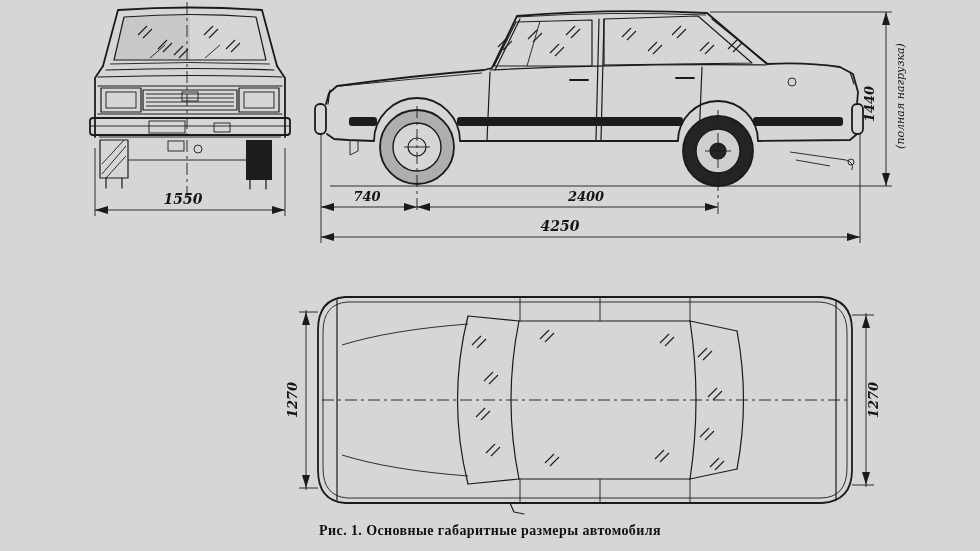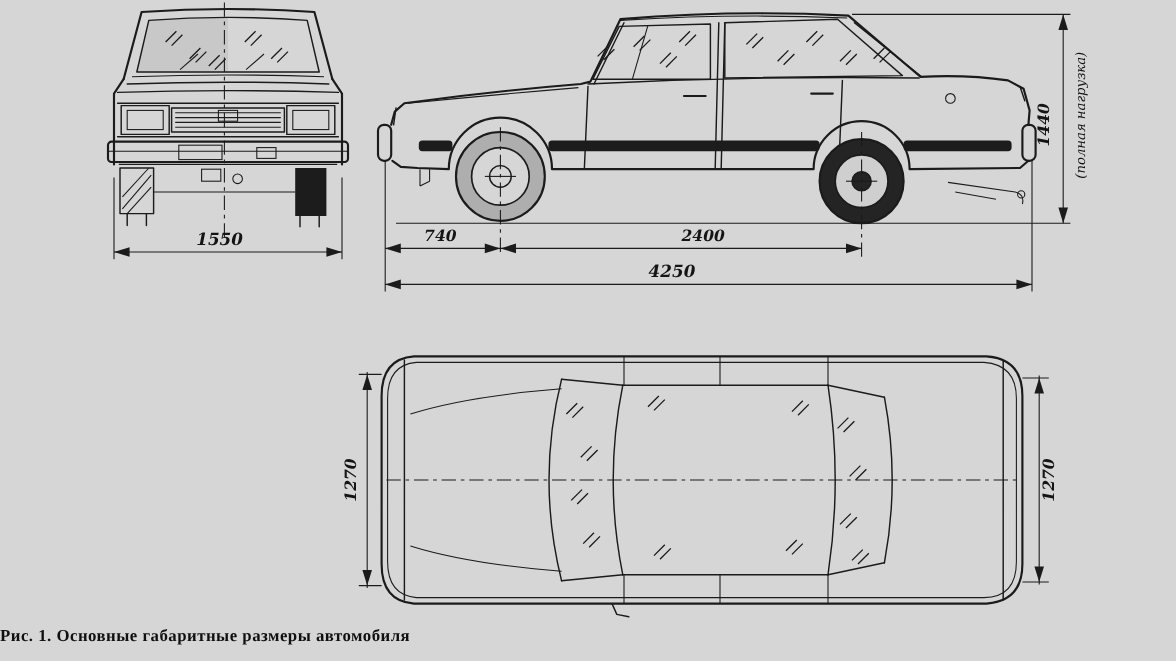--- a/index.html
+++ b/index.html
@@ -14,21 +14,21 @@
   .tn   {fill:none;stroke:#1b1b1b;stroke-width:0.9;}
   .cl   {fill:none;stroke:#1b1b1b;stroke-width:0.9;stroke-dasharray:12 4 3 4;}
   .dark {fill:#1c1c1c;stroke:none;}
   .arr  {fill:#1b1b1b;stroke:none;}
   .hatch{stroke:#1b1b1b;stroke-width:1.1;fill:none;}
   .glassfill{fill:#b9b9b9;opacity:.5;stroke:none;}
   .dim  {font:italic 700 14px "DejaVu Serif", serif;fill:#141414;}
   .dim-s{font:italic 700 13px "DejaVu Serif", serif;fill:#141414;}
   .note {font:italic 400 11px "DejaVu Serif", serif;fill:#141414;}
   .caption{
-    position:absolute;left:0;right:0;top:523px;text-align:left;
+    position:absolute;left:0;right:0;top:523px;text-align:center;
     font:700 14px "Liberation Serif", serif;color:#101010;letter-spacing:.4px;
   }
 </style>
 </head>
 <body>
 
 <div class="stage">
 <svg width="980" height="551" viewBox="0 0 980 551">
 
   <defs>

